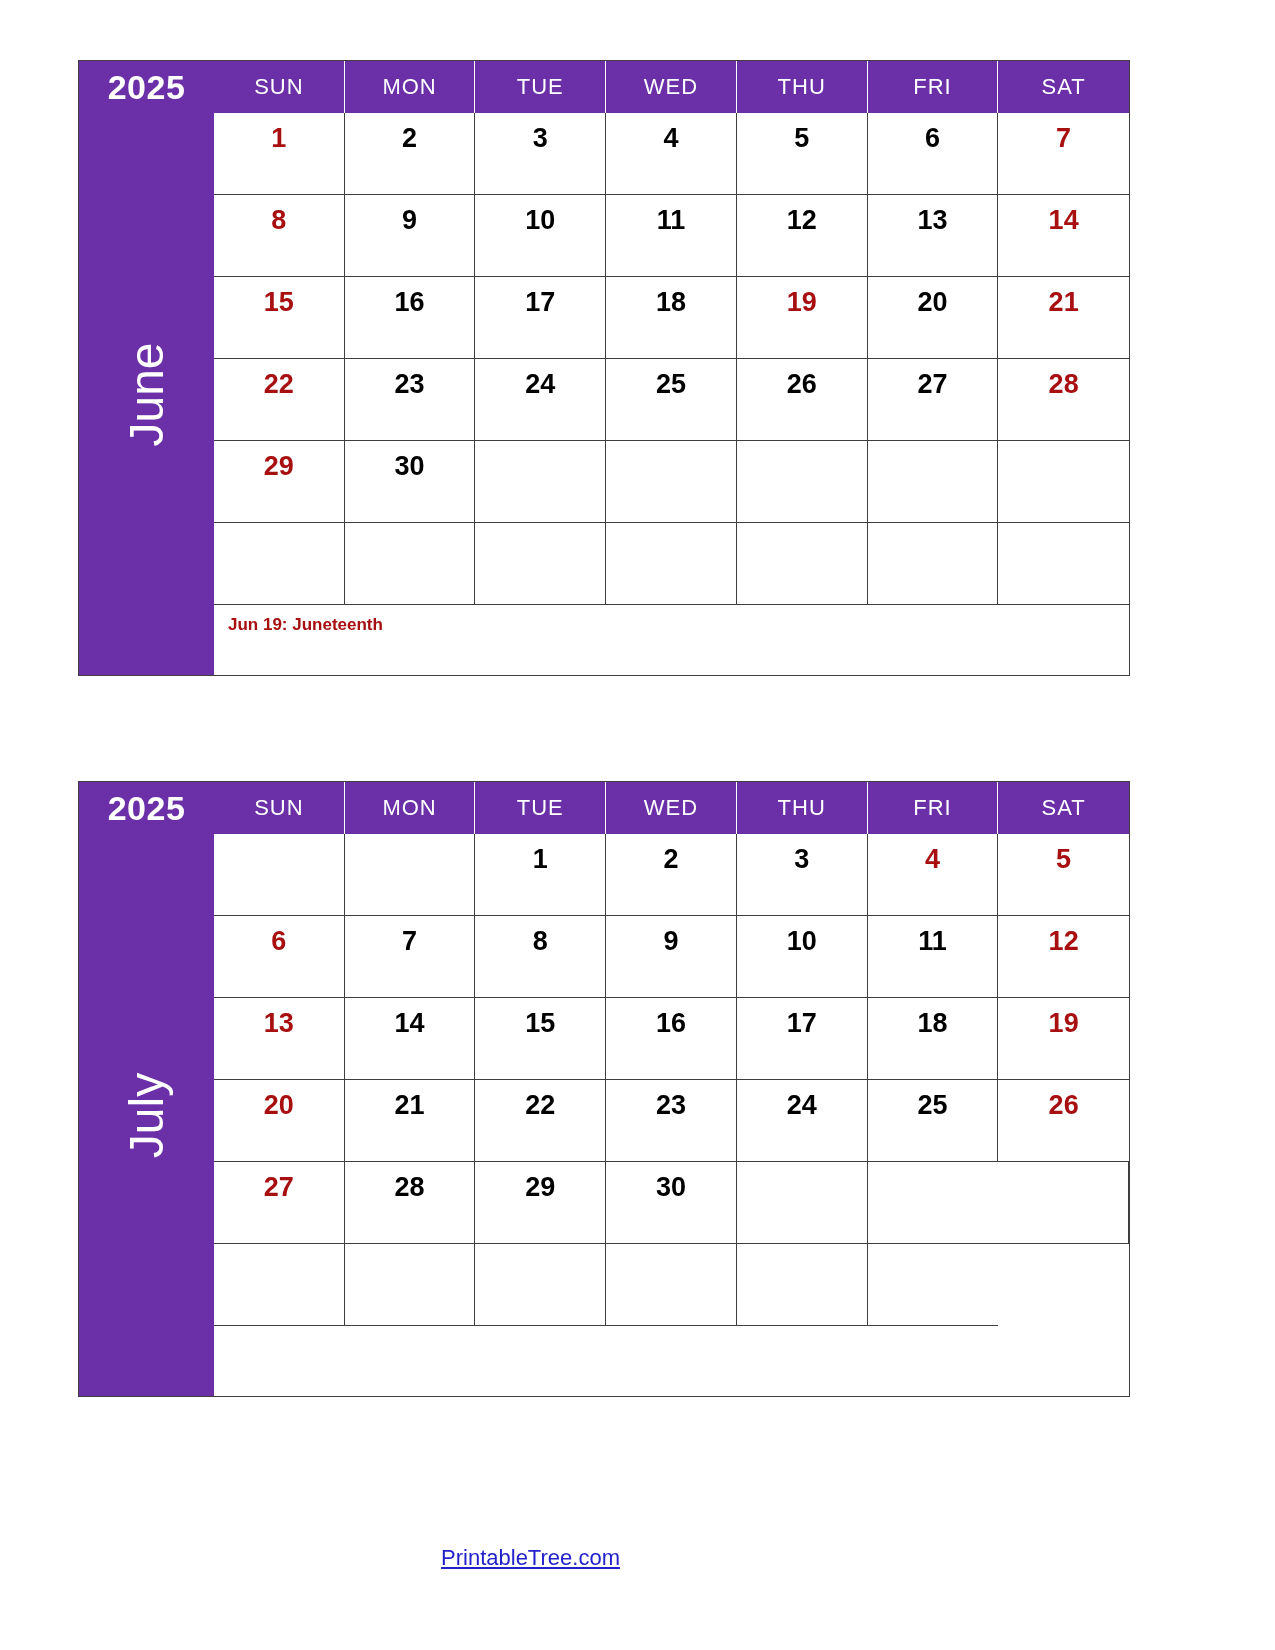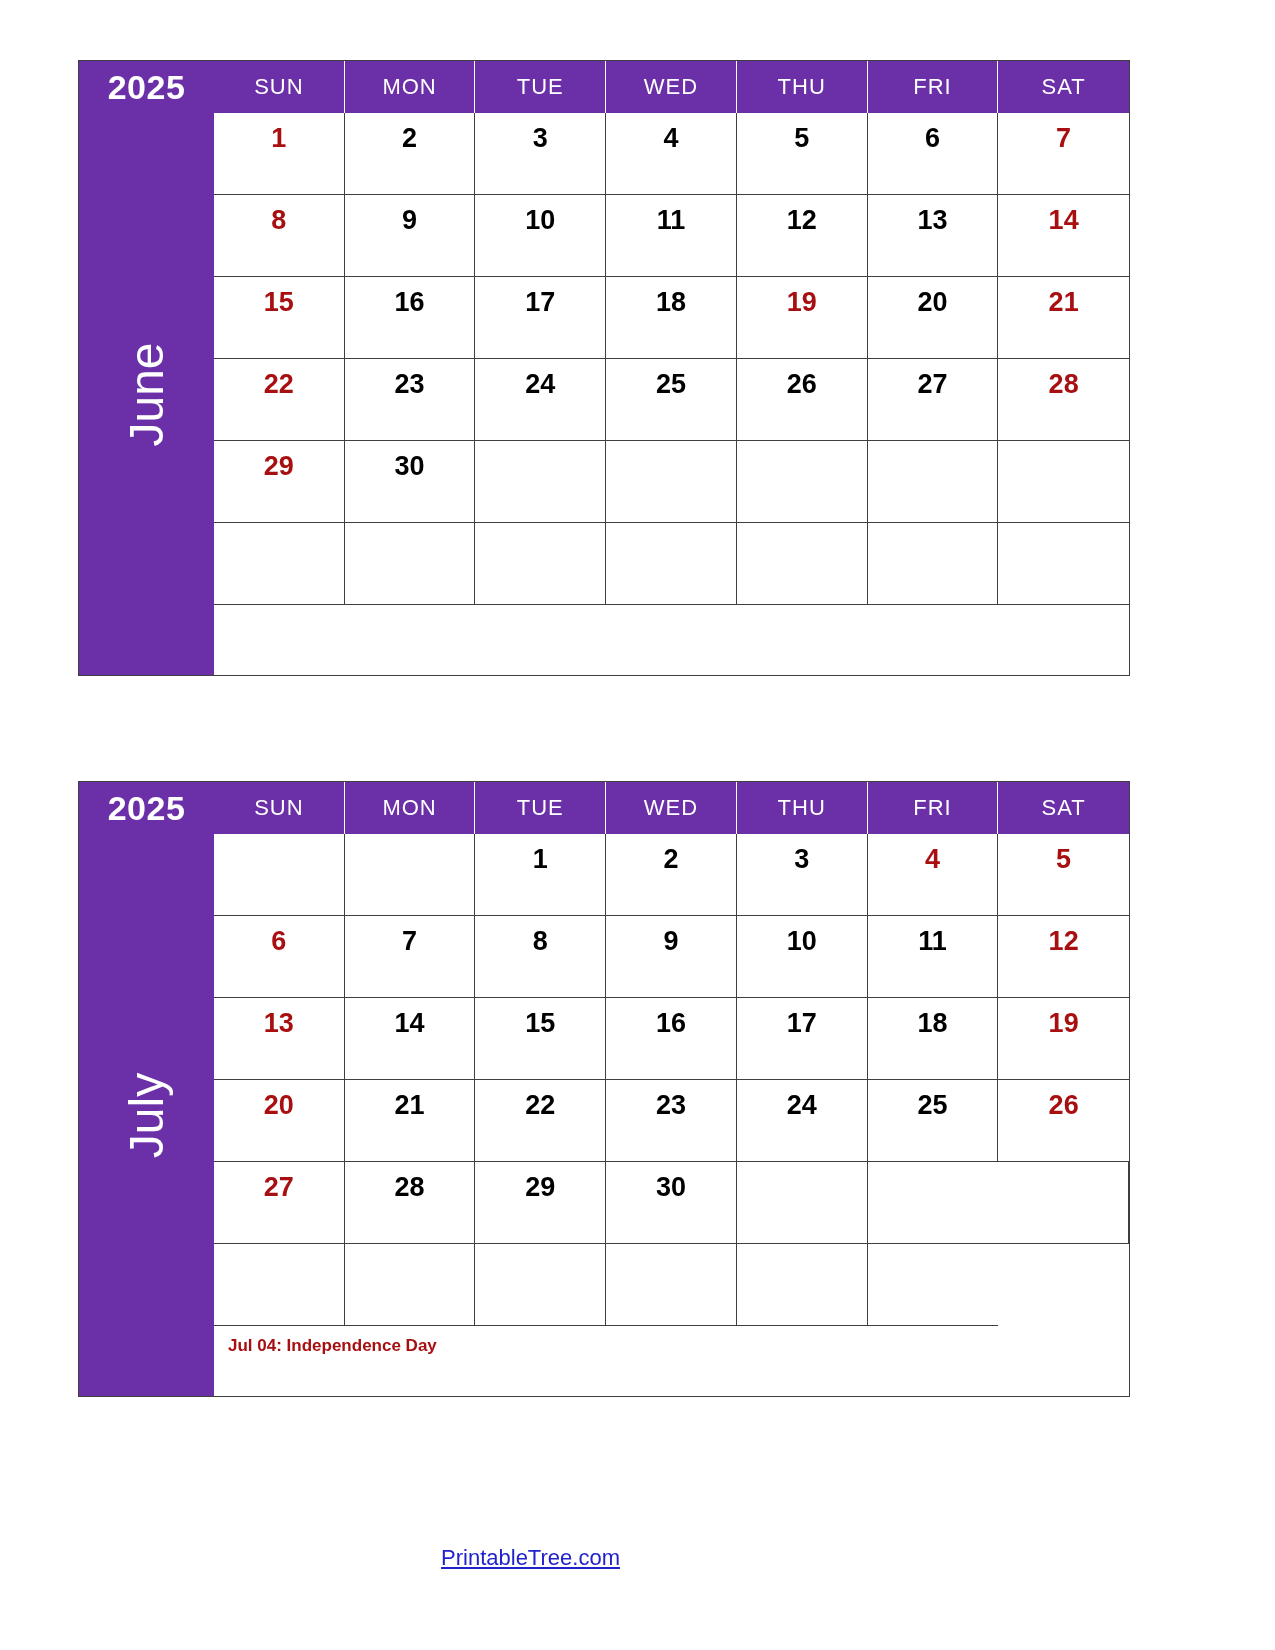--- a/index.html
+++ b/index.html
@@ -197,20 +197,21 @@
       <div class="daycell weekend lastcol"></div>
 
       <div class="daycell weekend"></div>
       <div class="daycell"></div>
       <div class="daycell"></div>
       <div class="daycell"></div>
       <div class="daycell"></div>
       <div class="daycell"></div>
       <div class="daycell weekend lastcol"></div>
 
+      <div class="notes">Jun 19: Juneteenth</div>
     </div>
   </div>
 
   <div class="calendar" id="cal-july">
     <div class="cal-grid">
       <div class="monthband">
         <div class="year">2025</div>
         <div class="monthname">
             <span>July</span>
           </div>
@@ -264,21 +265,20 @@
       <div class="daycell weekend lastcol"></div>
 
       <div class="daycell weekend"></div>
       <div class="daycell"></div>
       <div class="daycell"></div>
       <div class="daycell"></div>
       <div class="daycell"></div>
       <div class="daycell"></div>
       <div class="daycell weekend lastcol"></div>
 
-      <div class="notes">Jul 04: Independence Day</div>
     </div>
   </div>
 
   <div class="footer">
     <a href="#">PrintableTree.com</a>
   </div>
 
 </div>
 
 </body></html>

